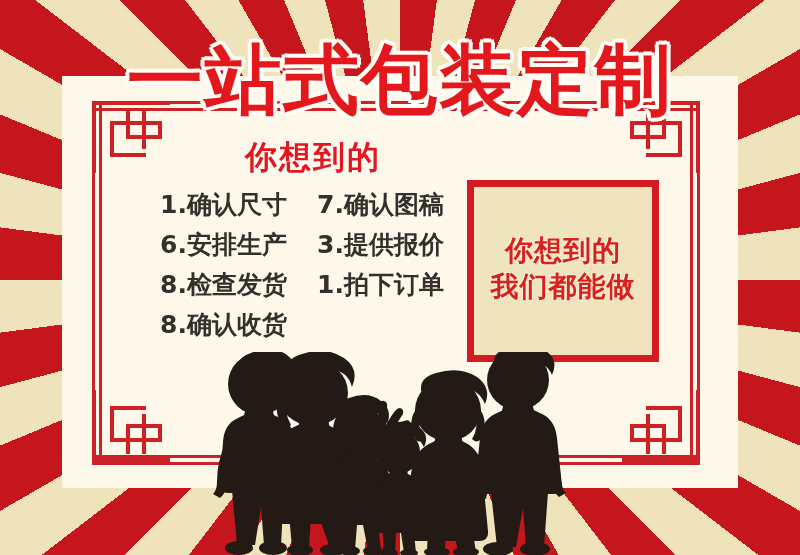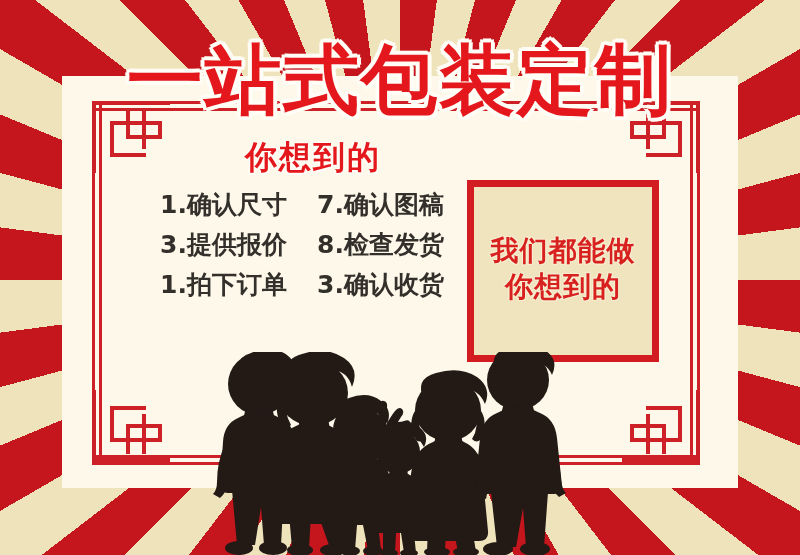--- a/index.html
+++ b/index.html
@@ -216,30 +216,31 @@
       <i class="v5"></i>
   </div>
 
   <div id="title">一站式包装定制</div>
 
   <div id="subtitle">你想到的</div>
 
   <div id="steps">
     <div class="step">1.确认尺寸</div>
     <div class="step">7.确认图稿</div>
+    <div class="step">6.安排生产</div>
     <div class="step">3.提供报价</div>
     <div class="step">8.检查发货</div>
     <div class="step">1.拍下订单</div>
-    <div class="step">3.确认收货</div>
+    <div class="step">8.确认收货</div>
   </div>
 
   <div id="slogan-box">
     <div id="slogan-text">
+      <div>你想到的</div>
       <div>我们都能做</div>
-      <div>你想到的</div>
     </div>
   </div>
 
   <svg id="family" viewBox="0 0 800 203">
     <g fill="#231915">
 
       <g>
         <ellipse cx="259" cy="32" rx="31" ry="31"></ellipse>
         <path d="M243 24 q-10 -18 8 -23 q20 -9 36 2 q12 9 5 24 q-8 -14 -25 -12 q-16 2 -24 9z"></path>
         <path d="M246 56 q13 9 26 0 l3 11 q-16 10 -32 0z"></path>

